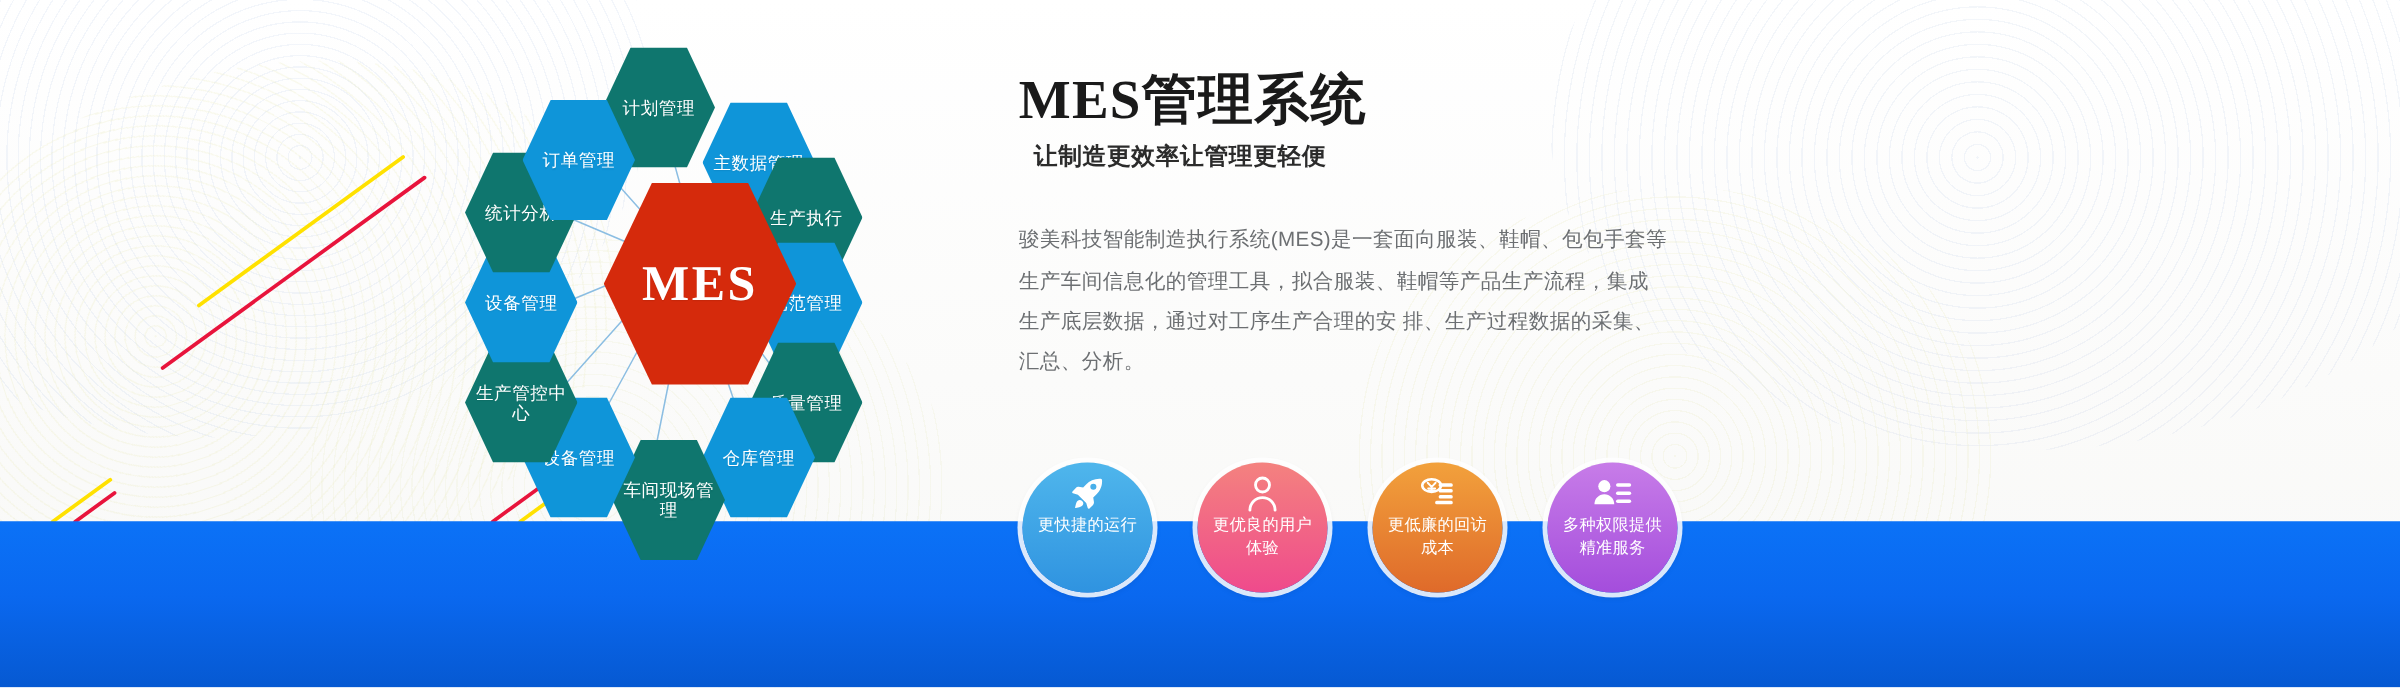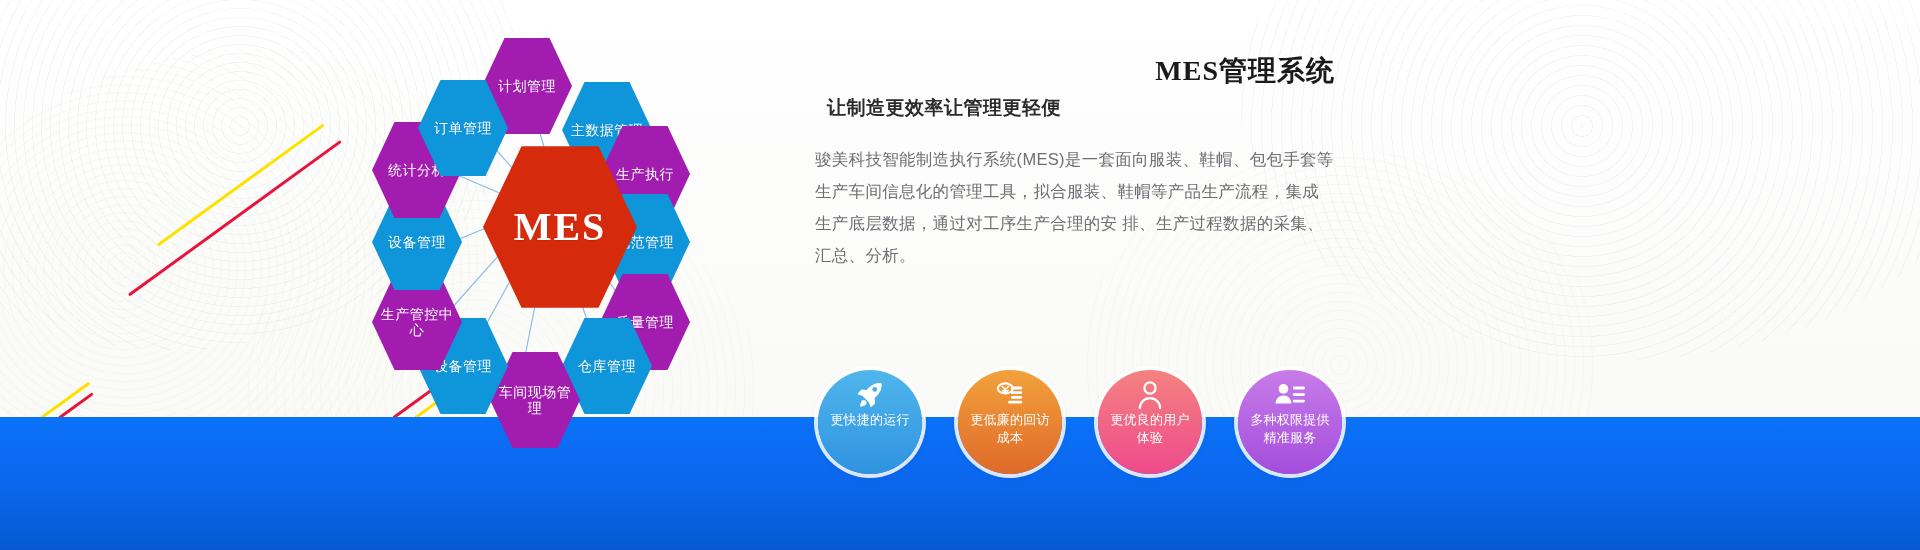--- a/index.html
+++ b/index.html
@@ -38,31 +38,31 @@
   
   .hexwrap{position:absolute;left:330px;top:10px;width:460px;height:430px;}
   .links{position:absolute;inset:0;}
   .hex{position:absolute;display:flex;align-items:center;justify-content:center;text-align:center;
     color:#ffffff;line-height:1.15;
     clip-path:polygon(25% 2%,75% 2%,100% 50%,75% 98%,25% 98%,0% 50%);
     -webkit-clip-path:polygon(25% 2%,75% 2%,100% 50%,75% 98%,25% 98%,0% 50%);
     font-size:14px;letter-spacing:.5px;}
   .hex.small{width:90px;height:100px;}
   .hex.center{width:154px;height:168px;font-size:40px;font-weight:bold;letter-spacing:2px;}
-  .hex.green{background:#a21caf;}
+  .hex.green{background:#0f766e;}
   .hex.blue{background:#0f95d9;}
   .hex.red{background:#d52a0c;}
   .hex span{display:block;padding:0 4px;text-shadow:0 1px 1px rgba(0,0,0,.08);}
 
   
   .copy{position:absolute;left:815px;top:56px;width:520px;}
   .title{font-family:"Liberation Serif","DejaVu Serif",serif;font-weight:bold;
-    font-size:28px;color:#1a1a1a;letter-spacing:1px;line-height:1.1;margin:0;text-align:right;}
+    font-size:44px;color:#1a1a1a;letter-spacing:1px;line-height:1.1;margin:0;}
   .subtitle{font-size:19px;color:#2b2b2b;margin:8px 0 0 12px;font-weight:600;letter-spacing:.5px;}
-  .desc{margin:22px 0 0 0;font-size:16.5px;color:#6c6f72;line-height:1.95;letter-spacing:.3px;}
+  .desc{margin:38px 0 0 0;font-size:16.5px;color:#6c6f72;line-height:1.95;letter-spacing:.3px;}
 
   
   .circles{position:absolute;left:818px;top:370px;display:flex;gap:36px;}
   .circ{width:104px;height:104px;border-radius:50%;position:relative;
     display:flex;flex-direction:column;align-items:center;justify-content:flex-start;
     box-shadow:0 0 0 4px rgba(255,255,255,.85), 0 2px 7px rgba(0,0,0,.20);
     color:#fff;text-align:center;}
   .circ .ic{margin-top:11px;height:28px;display:flex;align-items:center;justify-content:center;}
   .circ .ic svg{display:block;}
   .circ .lbl{font-size:13px;line-height:1.35;padding:2px 6px 0;letter-spacing:.2px;}
@@ -179,48 +179,48 @@
         <svg width="30" height="30" viewBox="0 0 32 32">
             <g fill="#fff">
           <path d="M27.4 3.2c-4.9-.4-9.3 1.4-12.6 4.9l-2.5 2.6-3.9-.6c-.9-.1-1.8.2-2.4.9L3.2 14c-.5.5-.3 1.3.4 1.5l4.2 1.3 7.1 7.1 1.3 4.2c.2.7 1 .9 1.5.4l3-3c.6-.6.9-1.5.8-2.4l-.6-3.9 2.6-2.5c3.5-3.3 5.3-7.7 4.9-12.6-.1-.5-.5-.9-1-1zM21 12.6a2.6 2.6 0 1 1 0-5.2 2.6 2.6 0 0 1 0 5.2z"></path>
           <path d="M7.4 22.2c-1.4 1.4-2 6.1-2 6.1s4.7-.6 6.1-2a2.9 2.9 0 0 0-4.1-4.1z"></path>
         </g>
           </svg>
       </div>
       <div class="lbl">更快捷的运行</div>
     </div>
 
+    <div class="circ c2">
+      <div class="ic">
+        <svg width="28" height="30" viewBox="0 0 32 34">
+            <g fill="none" stroke="#fff" stroke-width="2.6">
+          <circle cx="16" cy="9" r="6.4"></circle>
+          <path d="M4.5 32c0-6.5 5.1-11.5 11.5-11.5S27.5 25.5 27.5 32" stroke-linecap="round"></path>
+        </g>
+          </svg>
+      </div>
+      <div class="lbl">更优良的用户体验</div>
+    </div>
+
     <div class="circ c3">
       <div class="ic">
         <svg width="30" height="30" viewBox="0 0 32 32">
             <g fill="#fff">
           <rect x="17" y="7" width="12" height="3" rx="1.3"></rect>
           <rect x="17" y="12" width="12" height="3" rx="1.3"></rect>
           <rect x="17" y="17" width="12" height="3" rx="1.3"></rect>
           <rect x="14" y="22" width="15" height="3" rx="1.3"></rect>
           <ellipse cx="11" cy="9" rx="8" ry="5.4" fill="none" stroke="#fff" stroke-width="2.2"></ellipse>
           <path d="M7.6 6.6l3.4 3.6 3.4-3.6M11 10.2v4.2M8 11.4h6M8 13.2h6" stroke="#fff" stroke-width="1.6" fill="none" stroke-linecap="round"></path>
         </g>
           </svg>
       </div>
       <div class="lbl">更低廉的回访成本</div>
     </div>
 
-    <div class="circ c2">
-      <div class="ic">
-        <svg width="28" height="30" viewBox="0 0 32 34">
-            <g fill="none" stroke="#fff" stroke-width="2.6">
-          <circle cx="16" cy="9" r="6.4"></circle>
-          <path d="M4.5 32c0-6.5 5.1-11.5 11.5-11.5S27.5 25.5 27.5 32" stroke-linecap="round"></path>
-        </g>
-          </svg>
-      </div>
-      <div class="lbl">更优良的用户体验</div>
-    </div>
-
     <div class="circ c4">
       <div class="ic">
         <svg width="32" height="28" viewBox="0 0 34 30">
             <g fill="#fff">
           <circle cx="10" cy="8.5" r="5.2"></circle>
           <path d="M1.5 24c0-4.7 3.8-8.5 8.5-8.5s8.5 3.8 8.5 8.5z"></path>
           <rect x="20" y="6" width="13" height="3" rx="1.5"></rect>
           <rect x="20" y="13" width="13" height="3" rx="1.5"></rect>
           <rect x="20" y="20" width="13" height="3" rx="1.5"></rect>
         </g>

